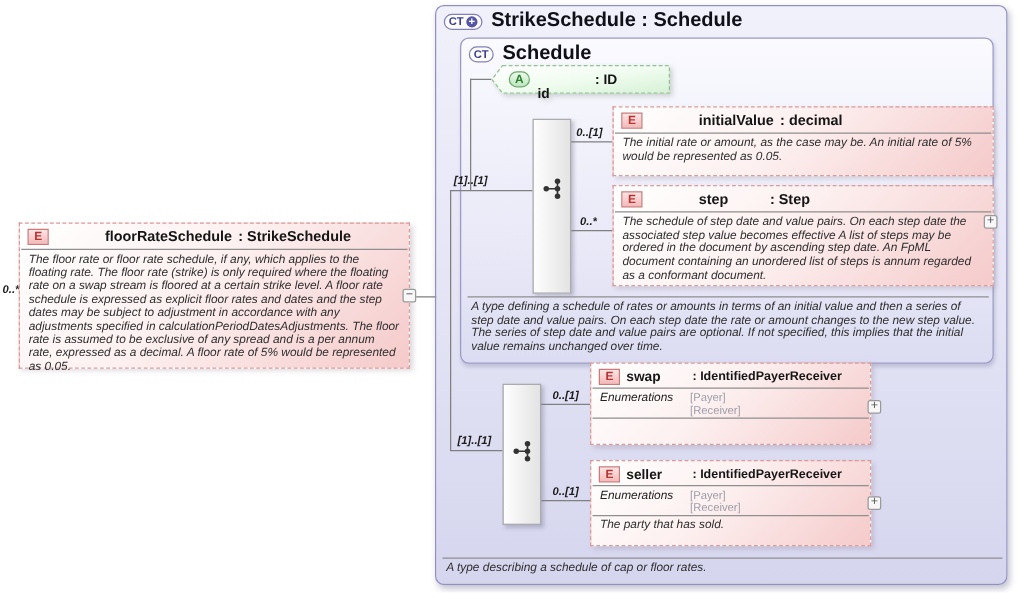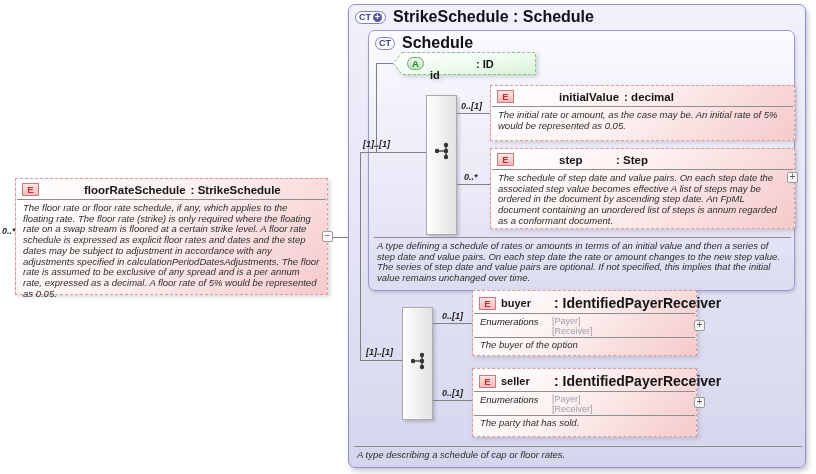--- a/index.html
+++ b/index.html
@@ -49,21 +49,21 @@
   .badge-e {
     flex: 0 0 auto; width: 17px; height: 13px;
     background: linear-gradient(#fde4e4, #f5b9b9);
     border: 1px solid #c97a7a;
     color: #b53333; font-size: 9.5px; font-weight: bold;
     text-align: center; line-height: 12px;
   }
   .el-name { font-weight: bold; font-size: 11.5px; color: #151515; min-width: 52px; margin-left: 40px; }
   .el-name-sm { font-weight: bold; font-size: 11px; color: #151515; min-width: 48px; }
   .el-type { font-weight: bold; font-size: 11.5px; color: #151515; white-space: nowrap; }
-  .el-type-sm { font-weight: bold; font-size: 14px; color: #151515; white-space: nowrap; }
+  .el-type-sm { font-weight: bold; font-size: 10px; color: #151515; white-space: nowrap; }
   .sep { height: 0; border-top: 1px solid #8f8f8f; margin: 0 1px; }
   .desc {
     font-style: italic; font-size: 9.5px; line-height: 10.7px;
     color: #2e2e2e; padding: 3px 7px 0 7px;
   }
   .enum-row { display: flex; padding: 2px 7px 1px 7px; }
   .enum-label { font-style: italic; font-size: 9.5px; color: #222; width: 72px; flex: 0 0 auto; }
   .enum-vals { display: flex; flex-direction: column; }
   .enum-val { font-size: 9px; line-height: 10px; color: #9d9da8; }
 
@@ -212,33 +212,32 @@
     <circle cx="13" cy="9" r="2.2" fill="#333"></circle>
     <circle cx="13" cy="15" r="2.2" fill="#333"></circle>
   </svg>
 </div>
 
 <div class="abs card-label" style="left:442px; top:311px;">0..[1]</div>
 <div class="abs hline" style="left:433px; top:323px; width:39px;"></div>
 <div class="abs el-box" style="left:472px; top:290px; width:225px; height:66px;">
   <div class="hdr" style="padding-bottom:2px;">
     <span class="badge-e">E</span>
-    <span class="el-name-sm">buyer</span>
+    <span class="el-name-sm">swap</span>
     <span class="el-type-sm">: IdentifiedPayerReceiver</span>
   </div>
   <div class="sep"></div>
   <div class="enum-row">
     <span class="enum-label">Enumerations</span>
     <span class="enum-vals">
       <span class="enum-val">[Payer]</span>
       <span class="enum-val">[Receiver]</span>
     </span>
   </div>
   <div class="sep"></div>
-  <div class="desc" style="padding-top:2px;">The buyer of the option</div>
 </div>
 <div class="abs toggle" style="left:694px; top:320px;">+</div>
 
 <div class="abs card-label" style="left:442px; top:388px;">0..[1]</div>
 <div class="abs hline" style="left:433px; top:400px; width:39px;"></div>
 <div class="abs el-box" style="left:472px; top:368px; width:225px; height:69px;">
   <div class="hdr" style="padding-bottom:2px;">
     <span class="badge-e">E</span>
     <span class="el-name-sm">seller</span>
     <span class="el-type-sm">: IdentifiedPayerReceiver</span>

